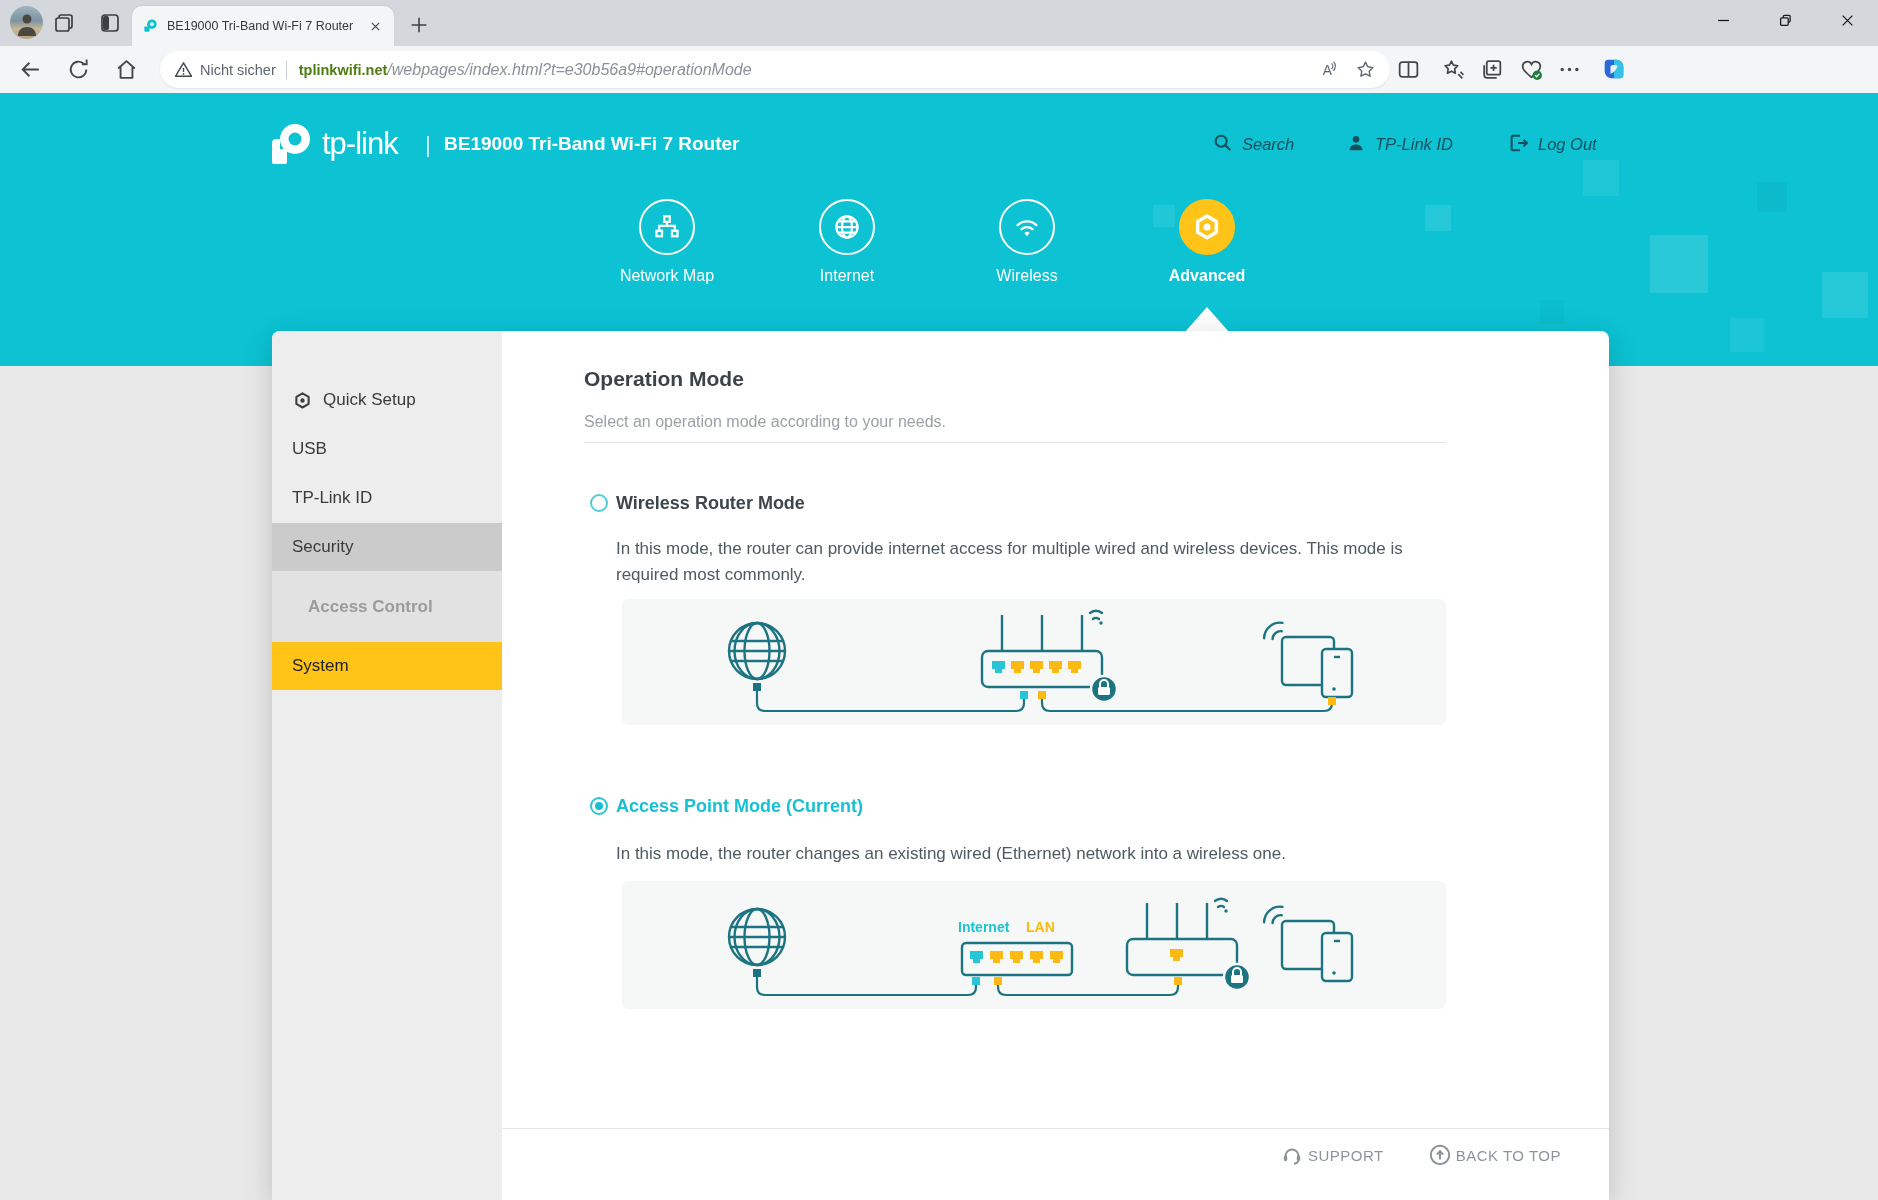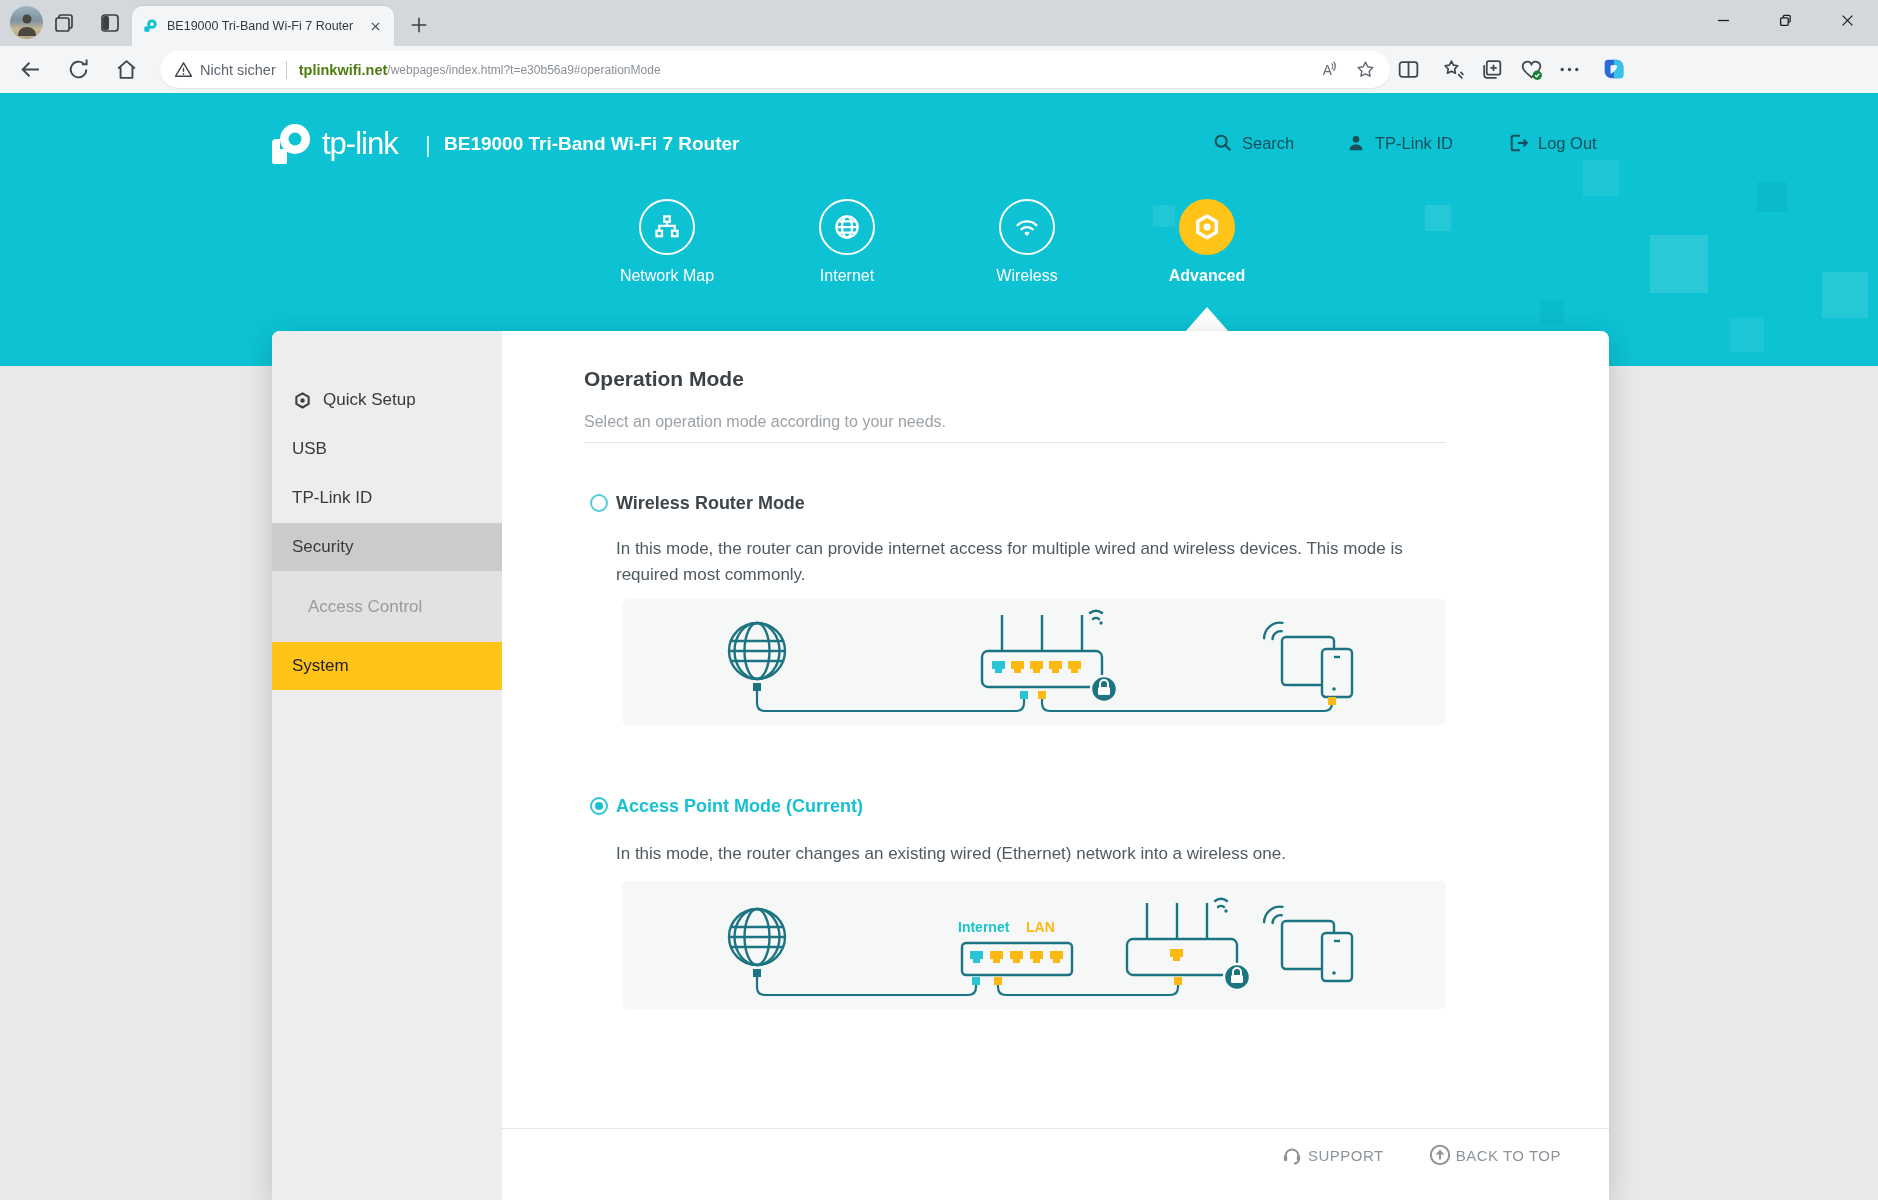--- a/index.html
+++ b/index.html
@@ -22,32 +22,32 @@
   .winbtn { width:62px; height:40px; display:flex; align-items:center; justify-content:center; }
 
   .toolbar { position:absolute; left:0; top:46px; width:1878px; height:47px; background:#f3f5f7; }
   .tb-icon { position:absolute; top:11px; width:25px; height:25px; }
   .urlpill { position:absolute; left:160px; top:5px; width:1230px; height:37px; background:#ffffff;
              border-radius:19px; display:flex; align-items:center; padding:0 14px;
              box-shadow:0 1px 2px rgba(0,0,0,.08); }
   .sec-label { font-size:14.5px; color:#5f6570; margin:0 10px 0 7px; }
   .pill-div { width:1px; height:18px; background:#c9ccd1; margin-right:12px; }
   .url-host { font-size:14.5px; color:#4d7c0f; font-weight:bold; }
-  .url-path { font-size:12px; color:#8a9097; }
+  .url-path { font-size:16px; color:#8a9097;font-style:italic; }
   .pill-right { margin-left:auto; display:flex; align-items:center; gap:14px; }
 
   
   .tealband { position:absolute; left:0; top:93px; width:1878px; height:273px; background:#0cc2d3; overflow:hidden; }
   .sq { position:absolute; }
   .brandrow { position:absolute; left:0; top:27px; width:1878px; height:52px; }
   .logo-mark { position:absolute; left:268px; top:2px; }
   .brand-name { position:absolute; left:322px; top:6px; font-size:31px; font-weight:normal; color:#fff; letter-spacing:-1px; }
   .brand-sep { position:absolute; left:425px; top:12px; font-size:22px; color:#e6fbfd; }
   .device-title { position:absolute; left:444px; top:13px; font-size:19px; font-weight:bold; color:#fff; }
-  .hdr-action { position:absolute; top:12px; display:flex; align-items:center; gap:8px; cursor:pointer; }
+  .hdr-action { position:absolute; top:12px; display:flex; align-items:flex-end; gap:8px; cursor:pointer;font-style:italic; }
   .hdr-action span { font-size:16.5px; color:#14505b; }
 
   .mainnav { position:absolute; left:0; top:106px; width:1878px; }
   .nav-item { position:absolute; width:160px; text-align:center; cursor:pointer; }
   .nav-circle { width:56px; height:56px; border:2.5px solid #fff; border-radius:50%; margin:0 auto;
                 display:flex; align-items:center; justify-content:center; }
   .nav-circle.filled { background:#ffc417; border-color:#ffc417; }
   .nav-label { margin-top:12px; font-size:16px; color:#fff; }
   .nav-label.bold { font-weight:bold; }
 
@@ -55,21 +55,21 @@
   .notch { position:absolute; left:1185px; top:307px; width:0; height:0;
            border-left:22px solid transparent; border-right:22px solid transparent; border-bottom:25px solid #fff; }
   .panel { position:absolute; left:272px; top:331px; width:1337px; height:869px; background:#fff;
            border-radius:8px 8px 0 0; box-shadow:0 8px 30px rgba(0,0,0,.18); }
   .sidebar { position:absolute; left:0; top:0; width:230px; height:869px; background:#ededed; border-radius:8px 0 0 0; }
   .side-row { position:absolute; left:0; width:230px; height:48px; display:flex; align-items:center;
               padding-left:20px; font-size:17px; color:#3a3a3a; cursor:pointer; }
   .side-row .gear { margin-right:10px; display:flex; }
   .side-row.hover { background:#cbcbcb; }
   .side-sub { position:absolute; left:0; width:230px; background:#e2e2e2; }
-  .side-subrow { height:71px; display:flex; align-items:center; padding-left:36px; font-size:17px; color:#9b9b9b; cursor:pointer; }
+  .side-subrow { height:71px; display:flex; align-items:center; padding-left:36px; font-size:17px; color:#9b9b9b; cursor:pointer;font-weight:bold; }
   .side-row.selected { background:#ffc417; color:#222; }
 
   .content { position:absolute; left:230px; top:0; width:1107px; height:1010px; }
   .pg-title { position:absolute; left:82px; top:36px; font-size:21px; font-weight:bold; color:#3b4347; }
   .pg-sub { position:absolute; left:82px; top:82px; font-size:16px; color:#9ba1a6; }
   .pg-hr { position:absolute; left:82px; top:111px; width:862px; height:1px; background:#e3e5e6; }
 
   .radio { position:absolute; width:18px; height:18px; border-radius:50%; background:#fff; }
   .radio.off { border:2px solid #52ccd9; }
   .radio.on { border:2px solid #2bc5d4; }

